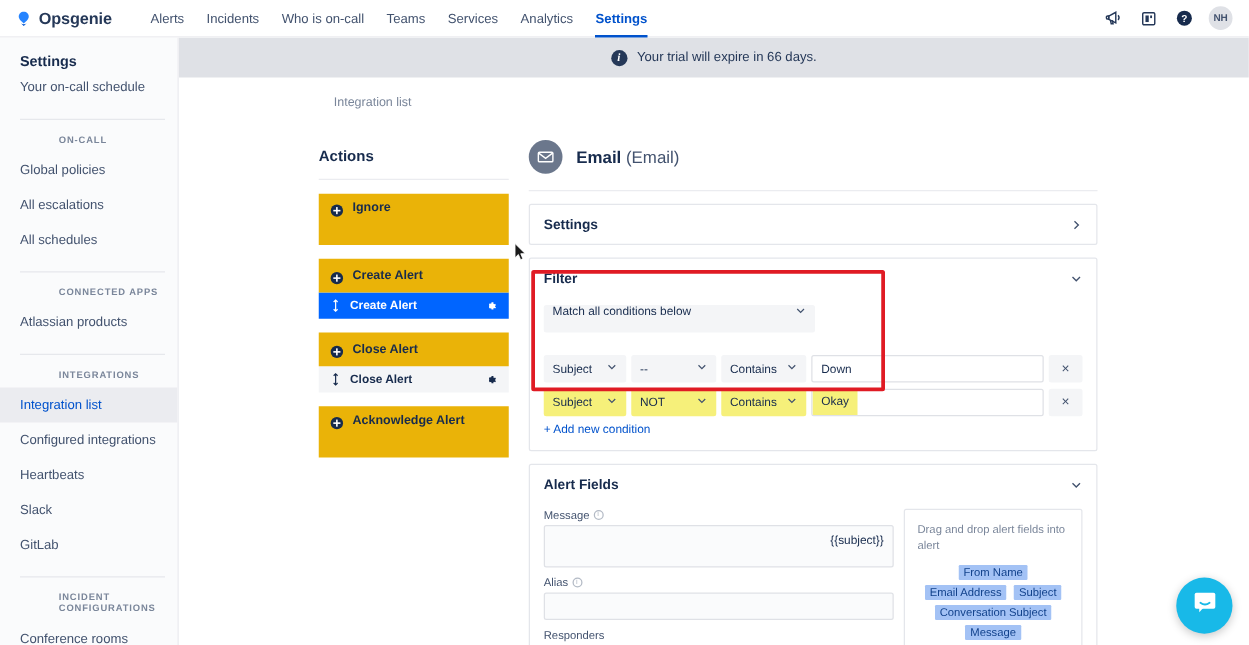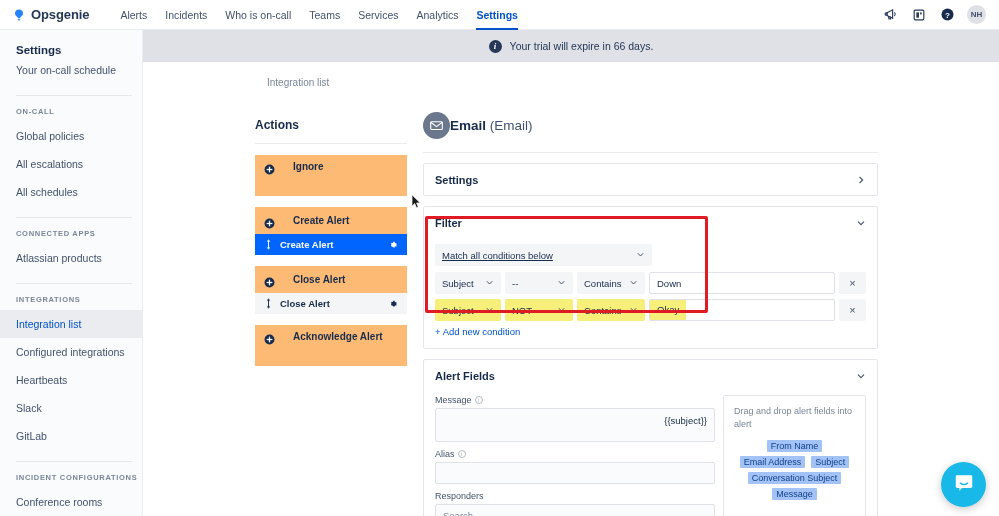--- a/index.html
+++ b/index.html
@@ -56,21 +56,21 @@
   .side-title { font-size: 11.5px; font-weight: 700; color: #172b4d; padding: 14px 0 0 16px; }
   .side-link {
     font-size: 10.5px; color: #42526e;
     padding: 8px 10px 8px 16px; cursor: pointer;
     white-space: nowrap;
   }
   .side-link.active { color: #0052cc; background: #ebecf0; }
   .side-sep { height: 1px; background: #e6e8ec; margin: 11px 10px 11px 16px; }
   .side-head {
     font-size: 7.5px; font-weight: 700; color: #7a869a;
-    letter-spacing: 0.7px; padding: 0 0 6px 16px;
+    letter-spacing: 0.7px; padding: 0 0 6px 16px; margin-left: 31px;
   }
 
   
   .banner {
     position: absolute; top: 30px; left: 143px;
     width: 856px; height: 32px;
     background: #dfe1e6;
     display: flex; align-items: center; justify-content: center;
     gap: 8px; z-index: 15;
   }
@@ -99,40 +99,40 @@
   
   .actions {
     position: absolute; top: 56px; left: 112px;
     width: 152px;
   }
   .actions-title { font-size: 12px; font-weight: 600; color: #172b4d; padding-bottom: 11px; }
   .actions-sep { height: 1px; background: #ebecf0; }
   .act-group { margin-top: 11px; }
   .act-row {
     height: 27px; display: flex; align-items: center;
-    background: #fdba74; padding: 0 9px; gap: 18px;
+    background: #eab308; padding: 0 9px; gap: 7px;
     cursor: pointer; position: relative;
   }
   .act-row.pad-bottom { height: 41px; align-items: flex-start; padding-top: 6px; }
   .act-label { font-size: 10px; font-weight: 700; color: #172b4d; }
   .act-sub {
     height: 21px; display: flex; align-items: center;
     padding: 0 9px; gap: 8px; cursor: pointer;
     background: #f4f5f7;
   }
   .act-sub.selected { background: #0065ff; }
   .act-sub.selected .act-sub-label { color: #ffffff; font-weight: 700; }
   .act-sub-label { font-size: 9.5px; font-weight: 700; color: #172b4d; }
   .act-gear { margin-left: auto; display: flex; align-items: center; }
   .plus-ico { width: 11px; height: 11px; flex: 0 0 11px; }
   .drag-ico { width: 8px; height: 12px; flex: 0 0 8px; display: flex; align-items: center; justify-content: center; }
 
   
   .main { position: absolute; top: 50px; left: 280px; width: 455px; }
-  .email-head { display: flex; align-items: center; padding-bottom: 13px; }
+  .email-head { display: flex; align-items: center; gap: 11px; padding-bottom: 13px; }
   .email-avatar {
     width: 27px; height: 27px; border-radius: 50%;
     background: #6b778c; display: flex; align-items: center; justify-content: center;
   }
   .email-title { font-size: 13.5px; font-weight: 700; color: #172b4d; }
   .email-title .muted { font-weight: 400; color: #42526e; }
   .head-sep { height: 1px; background: #ebecf0; }
 
   .card {
     background: #ffffff;
@@ -145,24 +145,23 @@
     padding: 0 11px; cursor: pointer;
   }
   .card-title { font-size: 11px; font-weight: 700; color: #172b4d; }
   .card-chev { margin-left: auto; color: #42526e; display: flex; align-items: center; }
   .card-body { padding: 6px 11px 11px 11px; }
 
   
   .match-sel {
     height: 22px; width: 217px; background: #f4f5f7;
     border: none; border-radius: 2px;
-    display: flex; align-items: center; padding: 0 7px;
+    display: flex; align-items: flex-start; padding: 0 7px;
     font-size: 9.5px; color: #172b4d; cursor: pointer;
-    margin-bottom: 6px;
-    text-decoration: underline;
+    margin-bottom: 18px;
   }
   .match-sel .chev { margin-left: auto; }
 
   .cond-row { display: flex; align-items: center; gap: 4px; margin-bottom: 5px; }
   .sel {
     height: 22px; background: #f4f5f7; border-radius: 2px;
     display: flex; align-items: center; padding: 0 7px;
     font-size: 9.5px; color: #172b4d; cursor: pointer;
   }
   .sel .chev { margin-left: auto; }

